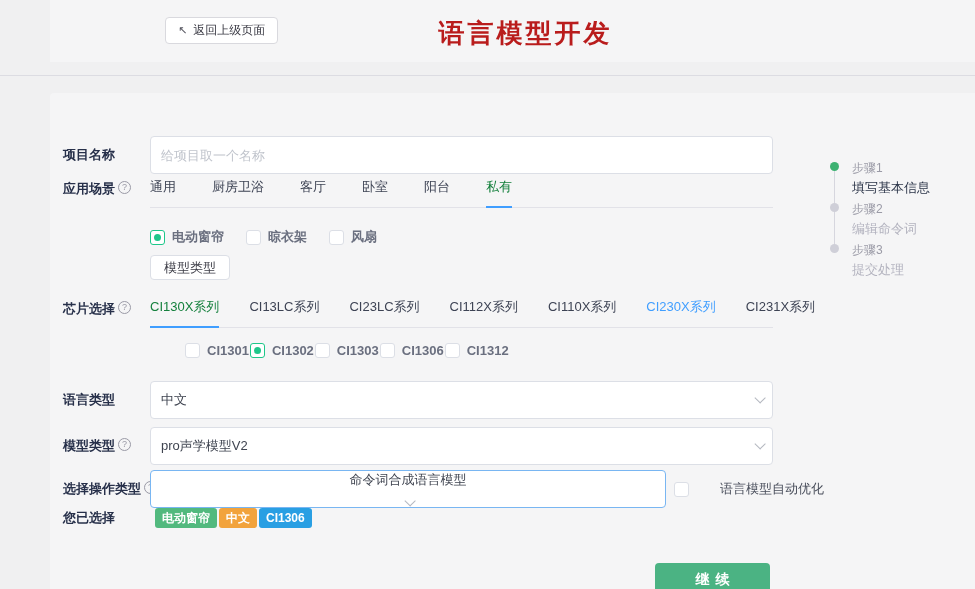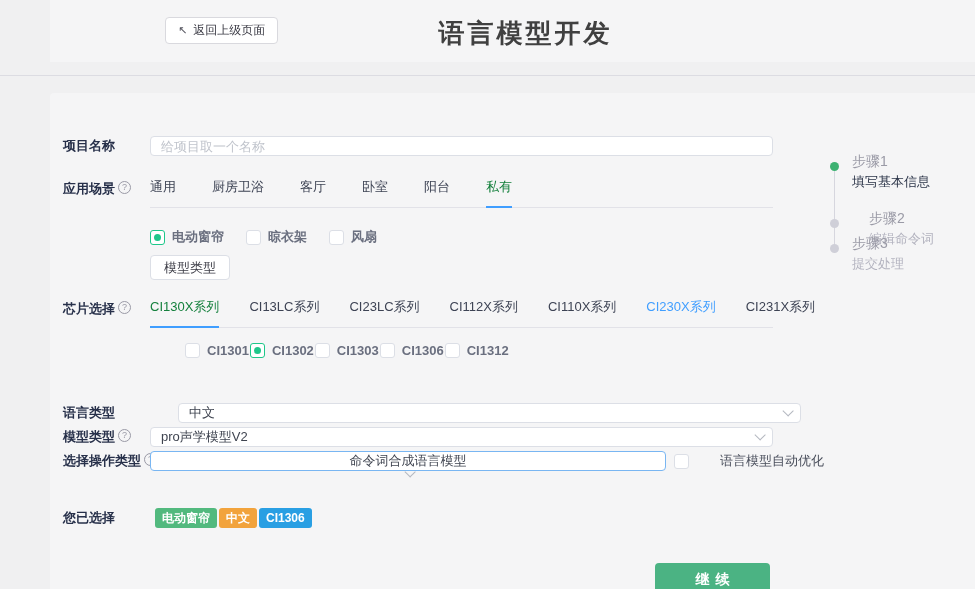--- a/index.html
+++ b/index.html
@@ -12,34 +12,34 @@
   .hdr { position:absolute; left:50px; top:0; width:925px; height:62px; background:#f5f5f6; }
   .back {
     position:absolute; left:115px; top:17px; height:27px; padding:0 12px;
     background:#fff; border:1px solid #d9d9de; border-radius:4px;
     font-size:12px; color:#3c3c46; cursor:pointer; display:flex; align-items:center; gap:6px;
     font-family:inherit;
   }
   .back-ic { font-size:11px; color:#55555f; }
   .title {
     position:absolute; left:333px; top:16px; width:285px; text-align:center;
-    font-size:26px; font-weight:bold; color:#404040; letter-spacing:3px; white-space:nowrap;
+    font-size:26px; font-weight:bold; color:#b91c1c; letter-spacing:3px; white-space:nowrap;
   }
   .divider { position:absolute; left:0; top:75px; width:975px; height:0; border-top:1px solid #dcdce2; }
   
   .card { position:absolute; left:50px; top:93px; width:925px; height:496px; background:#f5f5f6; border-radius:4px 0 0 0; }
   
   .row { position:absolute; left:13px; display:flex; align-items:center; }
   .row-label { width:87px; flex:none; font-size:13px; font-weight:600; color:#27304a; display:flex; align-items:flex-start; gap:3px; white-space:nowrap; }
   .qicon {
     width:13px; height:13px; border:1px solid #9a9aa6; border-radius:50%;
     color:#9a9aa6; font-size:9px; line-height:11px; text-align:center; flex:none; margin-top:1px; font-weight:400;
   }
   .input, .sel {
-    background:#fff; border:1px solid #dcdfe6; border-radius:4px; height:20px;
+    background:#fff; border:1px solid #dcdfe6; border-radius:4px; height:38px;
     font-size:13px; color:#3f4450; padding:0 10px; display:flex; align-items:center;
   }
   input.input { width:623px; font-family:inherit; }
   input.input::placeholder { color:#c0c4cc; }
   .sel { width:623px; justify-content:space-between; cursor:pointer; }
   .sel.short { width:516px; border-color:#79b6f2;flex-direction:column; }
   .chev { width:8px; height:8px; border-right:1.5px solid #b4b8c0; border-bottom:1.5px solid #b4b8c0; transform:rotate(45deg) translateY(-3px); flex:none; }
   
   .tabs { display:flex; gap:36px; width:623px; border-bottom:1px solid #e2e2e8; }
   .tabs.chip-gap { gap:30px; }
@@ -67,21 +67,21 @@
     position:absolute; left:605px; top:470px; width:115px; height:34px;
     background:#4bb383; border:none; border-radius:4px; color:#fff; font-size:14px;
     font-weight:bold; letter-spacing:6px; padding-left:6px; cursor:pointer; font-family:inherit;
   }
   
   .steps { position:absolute; left:770px; top:60px; width:150px; }
   .steps-line { position:absolute; left:14px; top:16px; width:1px; height:84px; background:#d6d6de; }
   .step { position:absolute; left:0; display:flex; }
   .step .dot { width:9px; height:9px; border-radius:50%; background:#cfcfd8; margin:9px 13px 0 10px; flex:none; position:relative; z-index:1; }
   .step.active .dot { background:#3db272; }
-  .step .s-step { font-size:14px; color:#9a9aa6; }
+  .step .s-step { font-size:12px; color:#9a9aa6;margin-top:7px; }
   .step .s-title { font-size:13px; color:#b3b3bf; margin-top:2px; white-space:nowrap; }
   .step.active .s-title { color:#2b3448; font-weight:normal; }
 </style>
 </head>
 <body>
 
 <div class="hdr">
   <button class="back">
     <span class="back-ic">↖</span>
     <span>返回上级页面</span>
@@ -169,42 +169,42 @@
           <span class="box"></span>
           <span>CI1306</span>
         </label>
         <label class="cb">
           <span class="box"></span>
           <span>CI1312</span>
         </label>
       </div>
   </div>
 
-  <div class="row" style="top:310px;gap:28px;">
+  <div class="row" style="top:288px;">
     <div class="row-label">
       <span>语言类型</span>
     </div>
     <div class="sel">
       <span>中文</span>
       <span class="chev"></span>
     </div>
   </div>
 
   <div class="row" style="top:334px;">
     <div class="row-label">
       <span>模型类型</span>
       <span class="qicon">?</span>
     </div>
     <div class="sel">
       <span>pro声学模型V2</span>
       <span class="chev"></span>
     </div>
   </div>
 
-  <div class="row" style="top:358px;">
+  <div class="row" style="top:377px;">
     <div class="row-label">
       <span>选择操作类型</span>
       <span class="qicon">?</span>
     </div>
     <div class="sel short">
       <span>命令词合成语言模型</span>
       <span class="chev"></span>
     </div>
     <label class="cb" style="margin-left:8px; font-weight:400; color:#4a4f5c;gap:31px;">
       <span class="box"></span>
@@ -227,21 +227,21 @@
 
   <div class="steps">
     <div class="steps-line"></div>
   <div class="step active" style="top: 0px;">
         <span class="dot"></span>
         <div>
           <div class="s-step">步骤1</div>
           <div class="s-title">填写基本信息</div>
         </div>
       </div>
-      <div class="step" style="top: 57px; gap: 17px;">
+      <div class="step" style="top: 41px;">
         <span class="dot"></span>
         <div>
           <div class="s-step">步骤2</div>
           <div class="s-title">编辑命令词</div>
         </div>
       </div>
       <div class="step" style="top: 82px;">
         <span class="dot"></span>
         <div>
           <div class="s-step">步骤3</div>

